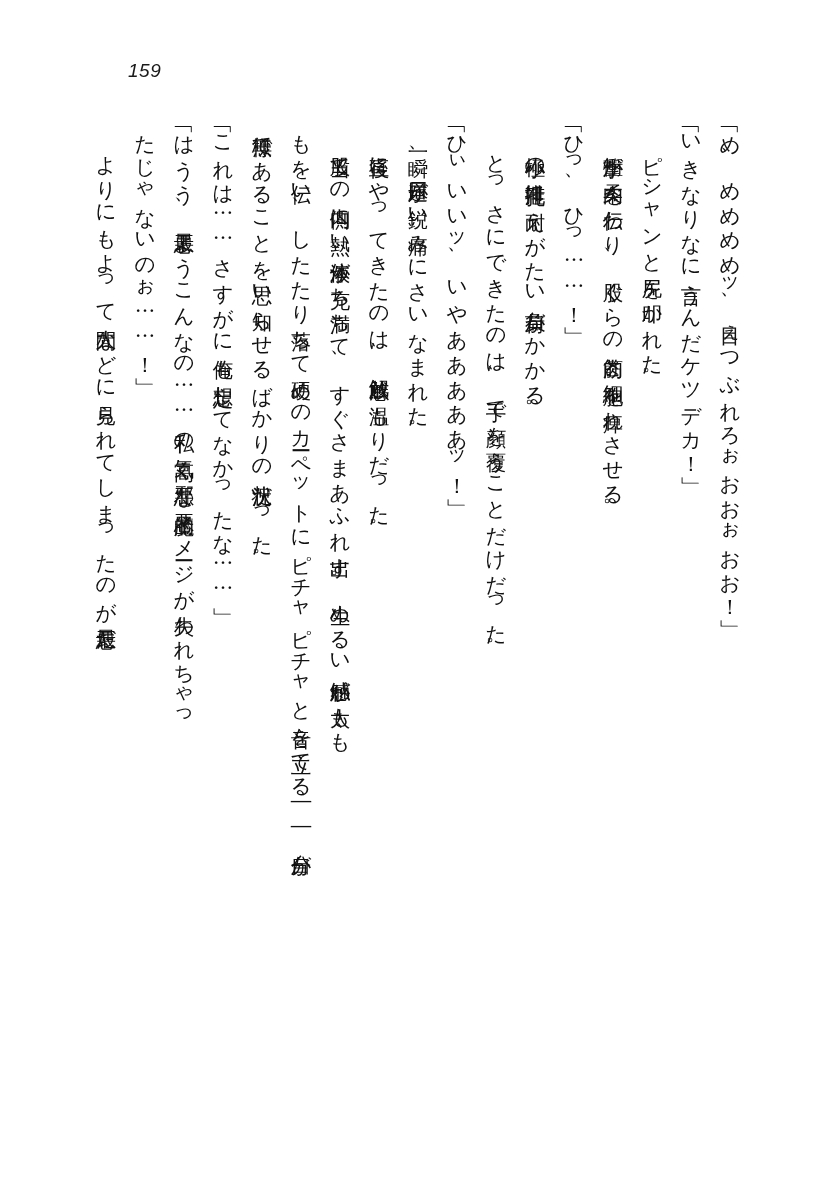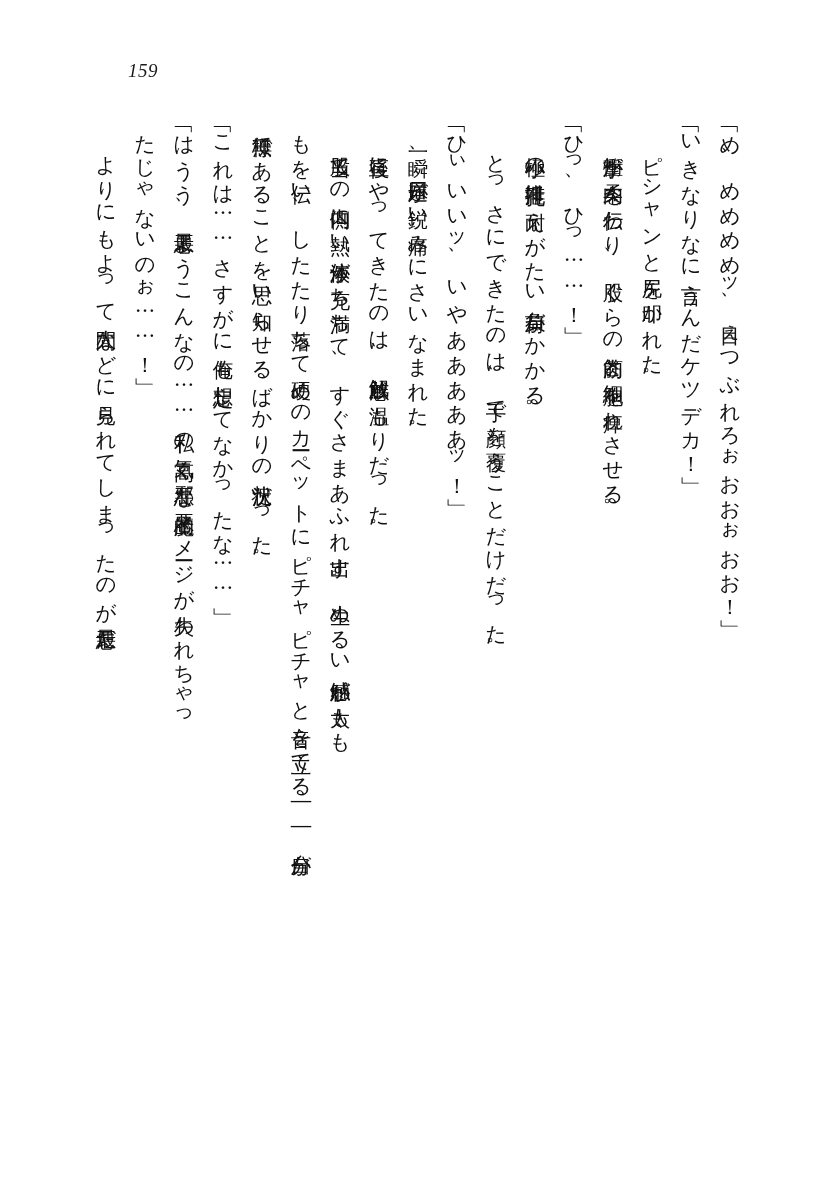--- a/index.html
+++ b/index.html
@@ -15,21 +15,21 @@
     overflow: hidden;
     font-family: "Liberation Serif", "DejaVu Serif", serif;
     color: #1a1a1a;
   }
   .page-number {
     position: absolute;
     top: 60px;
     left: 128px;
     font-size: 19px;
     font-style: italic;
-    font-family: Liberation Serif, serif;
+    font-family: Liberation Sans, sans-serif;
     color: #1a1a1a;
     letter-spacing: 0.5px;
   }
   .body-text {
     position: absolute;
     top: 120px;
     right: 78px;
     height: 960px;
     width: 640px;
     writing-mode: vertical-rl;

